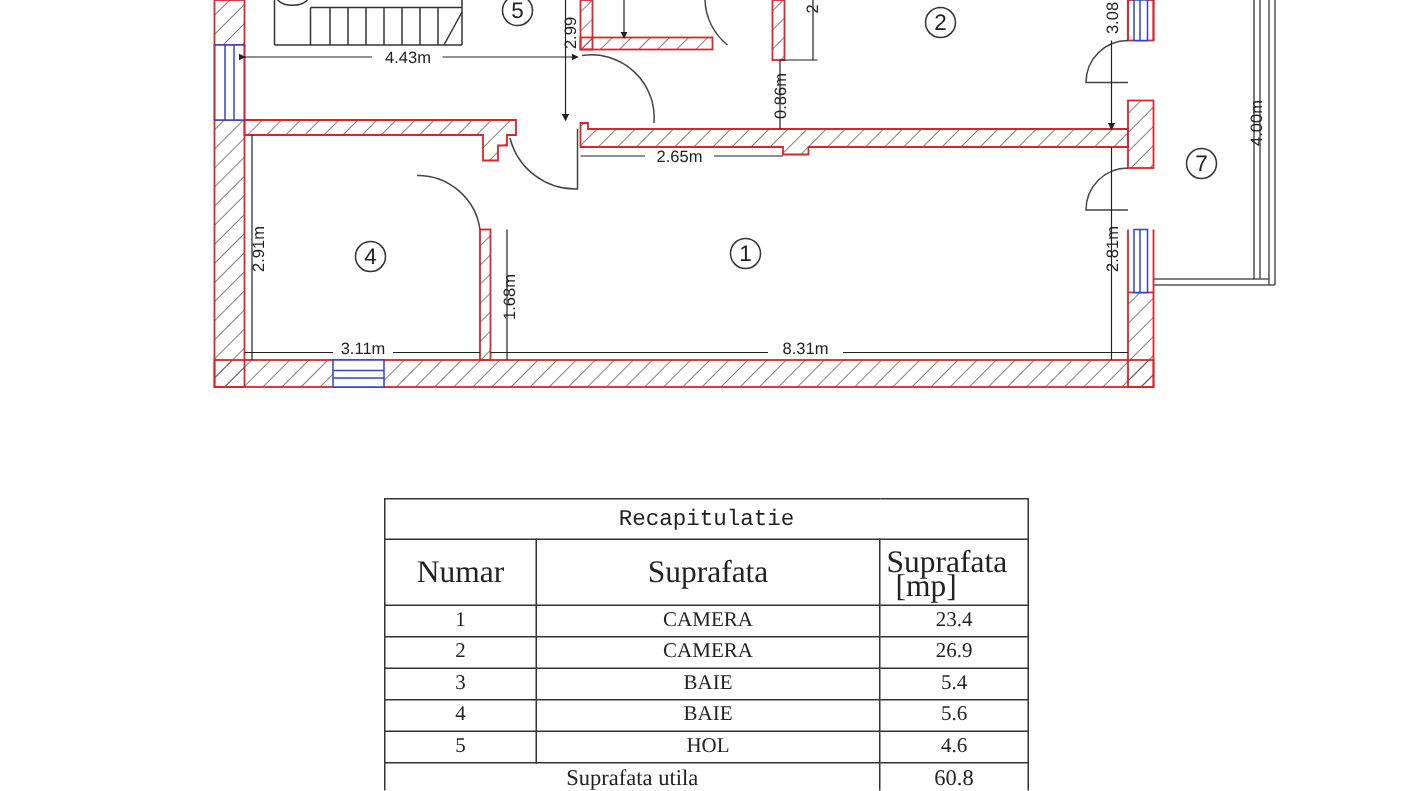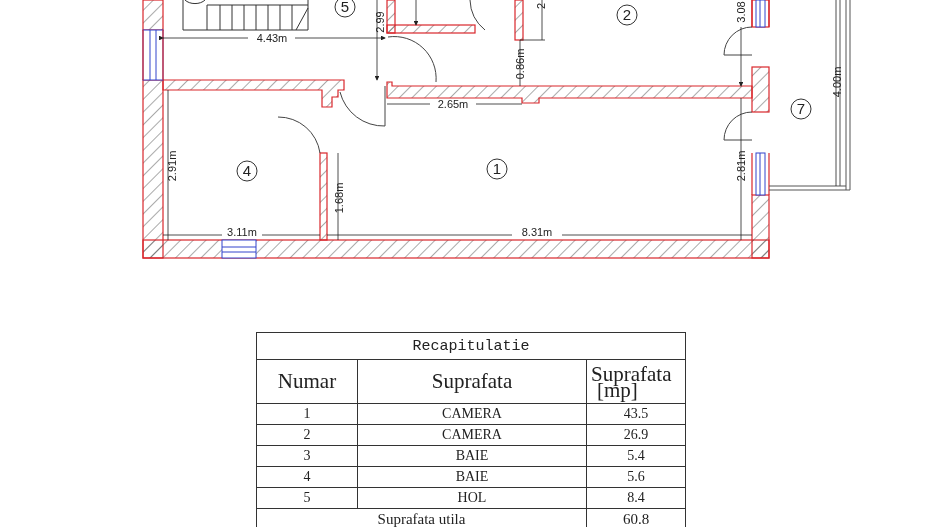--- a/index.html
+++ b/index.html
@@ -171,40 +171,40 @@
     <th class="c1">Numar</th>
     <th class="c2">Suprafata</th>
     <th class="c3">
       <span>Suprafata</span><br>
       <span style="padding-left:6px">[mp]</span>
     </th>
   </tr>
   <tr class="row">
     <td>1</td>
     <td>CAMERA</td>
-    <td>43.5</td>
+    <td>23.4</td>
   </tr>
   <tr class="row">
     <td>2</td>
     <td>CAMERA</td>
     <td>26.9</td>
   </tr>
   <tr class="row">
     <td>3</td>
     <td>BAIE</td>
     <td>5.4</td>
   </tr>
   <tr class="row">
     <td>4</td>
     <td>BAIE</td>
     <td>5.6</td>
   </tr>
   <tr class="row">
     <td>5</td>
     <td>HOL</td>
-    <td>8.4</td>
+    <td>4.6</td>
   </tr>
   <tr class="total">
     <td colspan="2">Suprafata utila</td>
     <td>60.8</td>
   </tr>
 </tbody>
   </table>
 
 </body></html>

